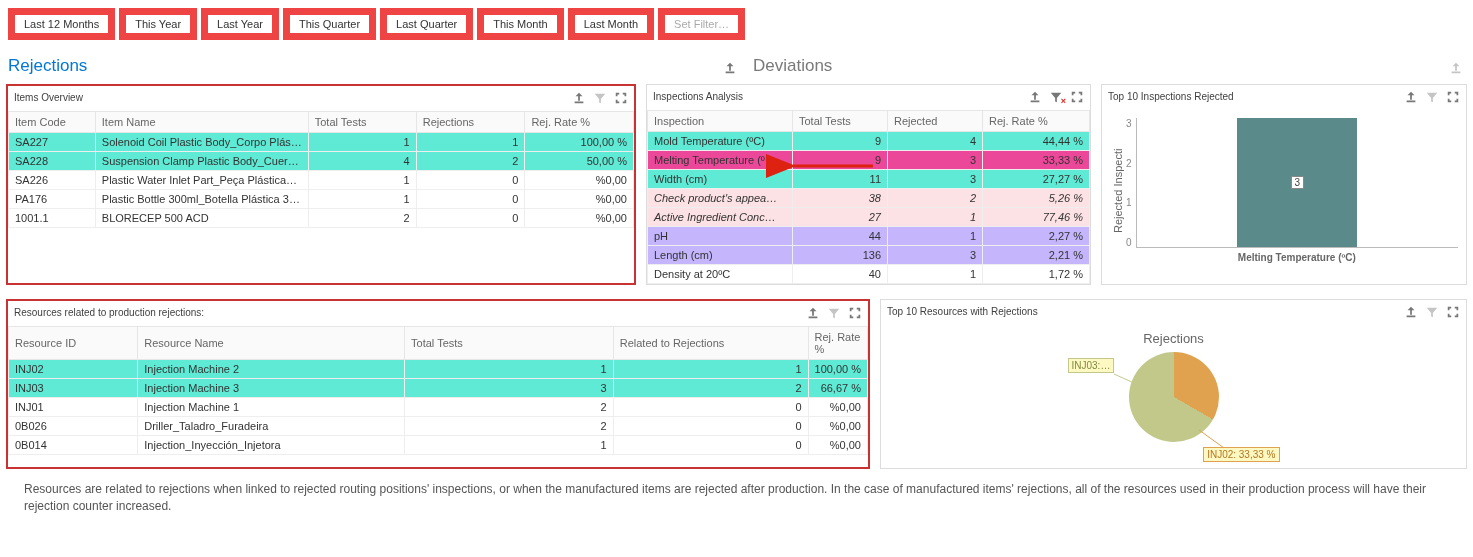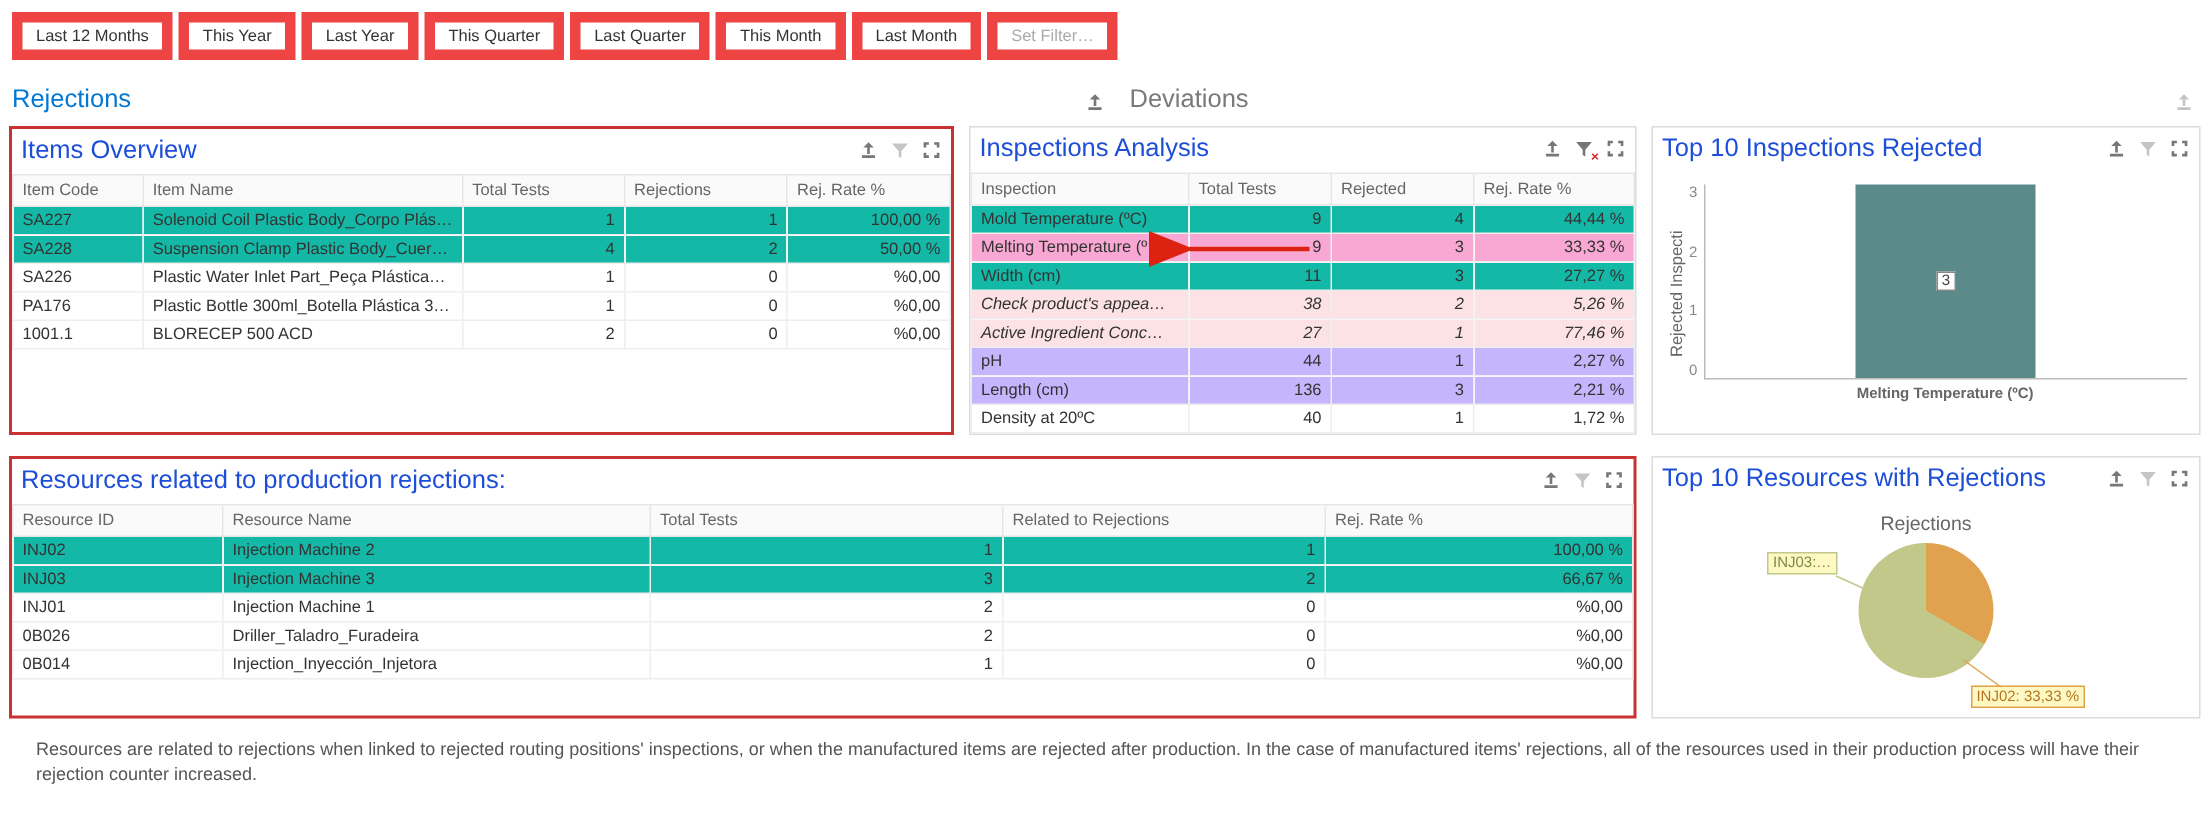--- a/index.html
+++ b/index.html
@@ -10,42 +10,42 @@
 .filter-btn.placeholder { color: #aaa; }
 
 .section-row { display: flex; gap: 10px; }
 .section-header { display: flex; align-items: center; justify-content: space-between; padding-right: 4px; }
 .section-title { font-size: 17px; color: #0078d4; padding: 4px 2px 8px 2px; }
 .section-title.gray { color: #7a7a7a; }
 
 .panel { border: 1px solid #dcdcdc; position: relative; }
 .panel.highlight { border: 2px solid #c93232; }
 .panel-header { display: flex; align-items: center; justify-content: space-between; padding: 4px 6px 6px 6px; }
-.panel-title { color: #1d4ed8; font-size: 17px; text-align: center; }
+.panel-title { color: #404040; font-size: 10px; text-align: center; }
 .icon-strip { display: flex; gap: 6px; align-items: center; }
 .icn { width: 15px; height: 15px; display: inline-flex; align-items: center; justify-content: center; color: #777; cursor: pointer; }
 .icn.dim { color: #c5c5c5; }
 
 table { width: 100%; border-collapse: collapse; font-size: 11px; }
 th { text-align: left; font-weight: normal; color: #666; background: #fafafa; border: 1px solid #e6e6e6; padding: 4px 6px; }
 td { border: 1px solid #eee; padding: 3px 6px; white-space: nowrap; overflow: hidden; text-overflow: ellipsis; }
 .num { text-align: right; }
-tr.hl-red td { background: #14b8a6; }
+tr.hl-red td { background: #5eead4; }
 tr.hl-pink td { background: #fce2e4; font-style: italic; }
 tr.hl-pink2 td { background: #c4b5fd; margin-top: 20px; }
-tr.hl-blue td { background: #f9a8d4; margin-left: 44px; }
+tr.hl-blue td { background: #ec4899; margin-left: 44px; }
 tr.plain td { background: #fff; }
 
 .layout-top { display: flex; gap: 10px; margin-bottom: 14px; }
 .col-left { width: 630px; }
 .col-mid { width: 445px; }
 .col-right { flex: 1; }
 
 .layout-bot { display: flex; gap: 10px; }
-.col-res-left { width: 1085px; }
+.col-res-left { width: 864px; }
 .col-res-right { flex: 1; }
 
 .chart-area { padding: 8px 8px 4px 8px; display: flex; }
 .y-axis-label { writing-mode: vertical-rl; transform: rotate(180deg); font-size: 11px; color: #666; text-align: center; padding: 0 2px; }
 .chart-body { flex: 1; }
 .axis-y { display: flex; flex-direction: column; justify-content: space-between; height: 130px; font-size: 10px; color: #888; text-align: right; padding-right: 4px; }
 .bars-zone { flex: 1; height: 130px; border-left: 1px solid #bbb; border-bottom: 1px solid #bbb; position: relative; display: flex; align-items: flex-end; justify-content: center; }
 .bar { width: 120px; background: #5a8a8a; height: 100%; position: relative; display: flex; align-items: center; justify-content: center; }
 .bar-label { background: #fff; border: 1px solid #888; color: #444; font-size: 10px; padding: 0 3px; }
 .x-cat { text-align: center; font-size: 10px; color: #666; padding-top: 4px; font-weight: bold; }

